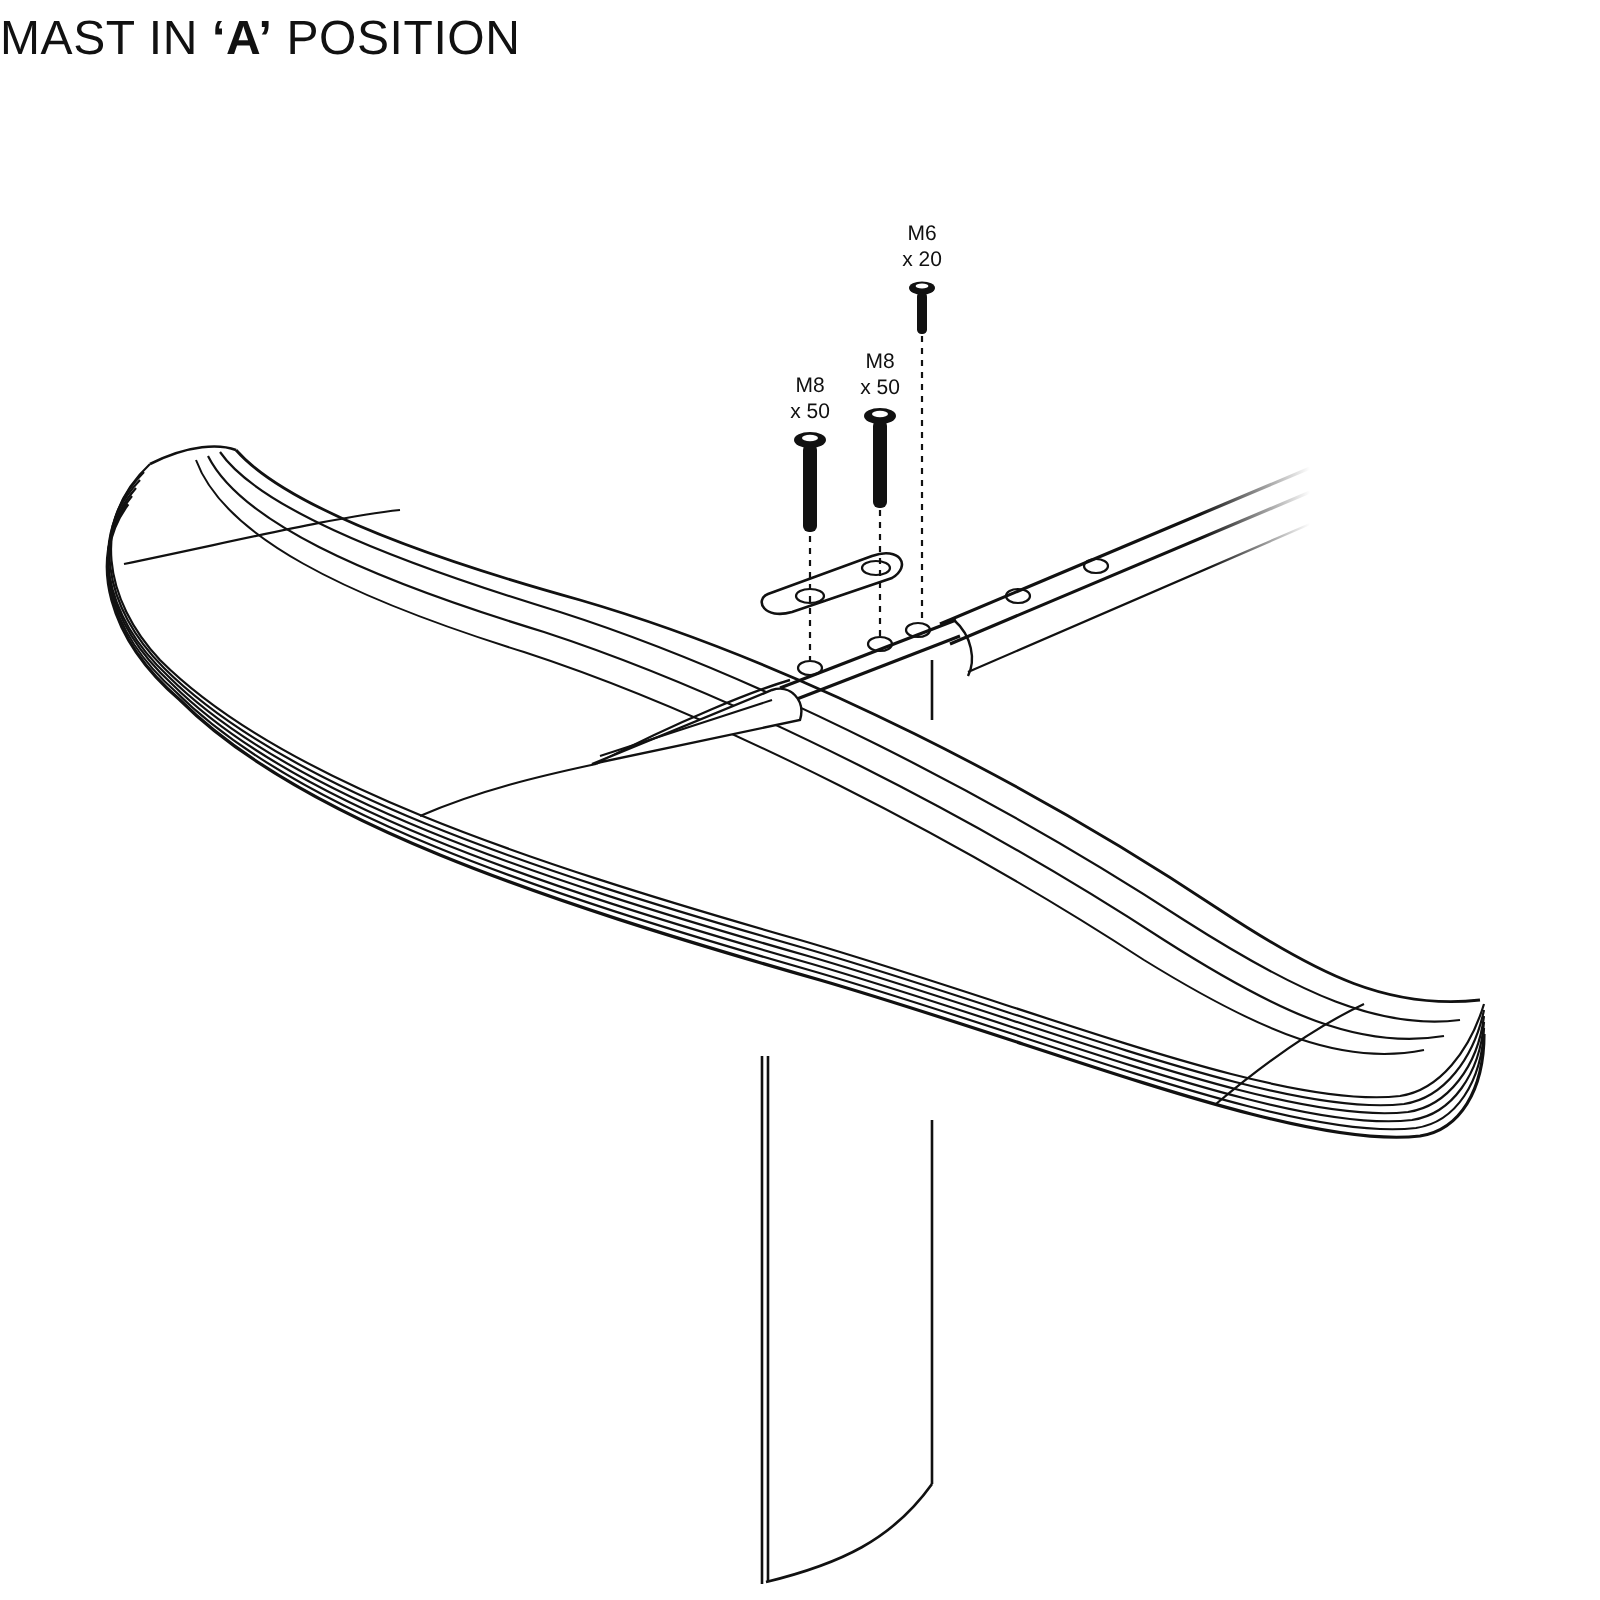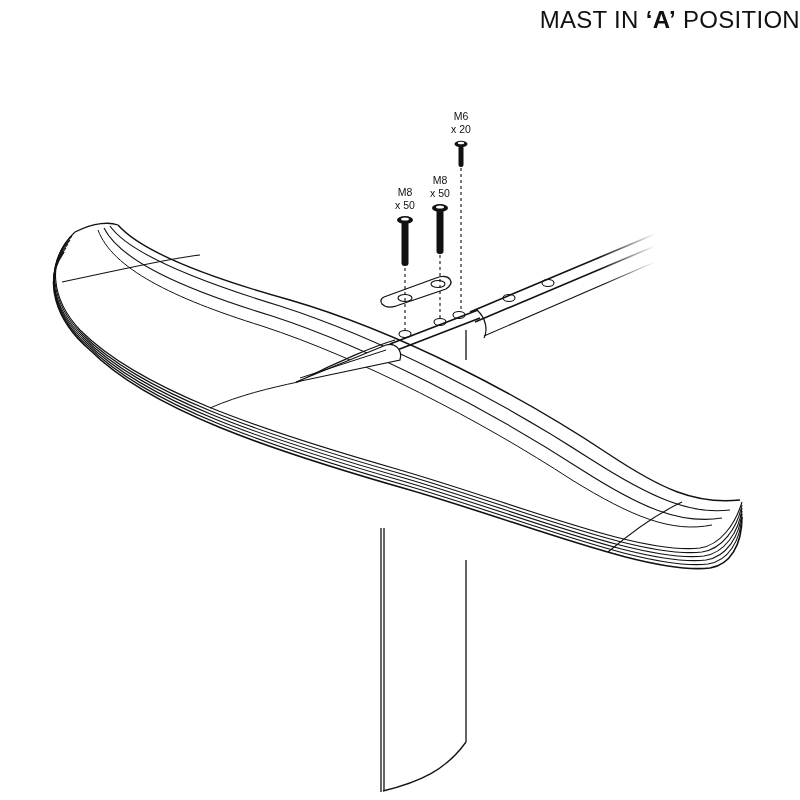--- a/index.html
+++ b/index.html
@@ -12,21 +12,21 @@
       height: 800px;
       position: relative;
       overflow: hidden;
       font-family: "Liberation Sans", "DejaVu Sans", sans-serif;
     }
     #title {
       position: absolute;
       left: 0;
       top: 6px;
       width: 800px;
-      text-align: right;
+      text-align: left;
       font-size: 24px;
       letter-spacing: 0.3px;
       color: #111111;
       font-weight: 400;
     }
     #title .bold {
       font-weight: 700;
     }
     #diagram {
       position: absolute;

